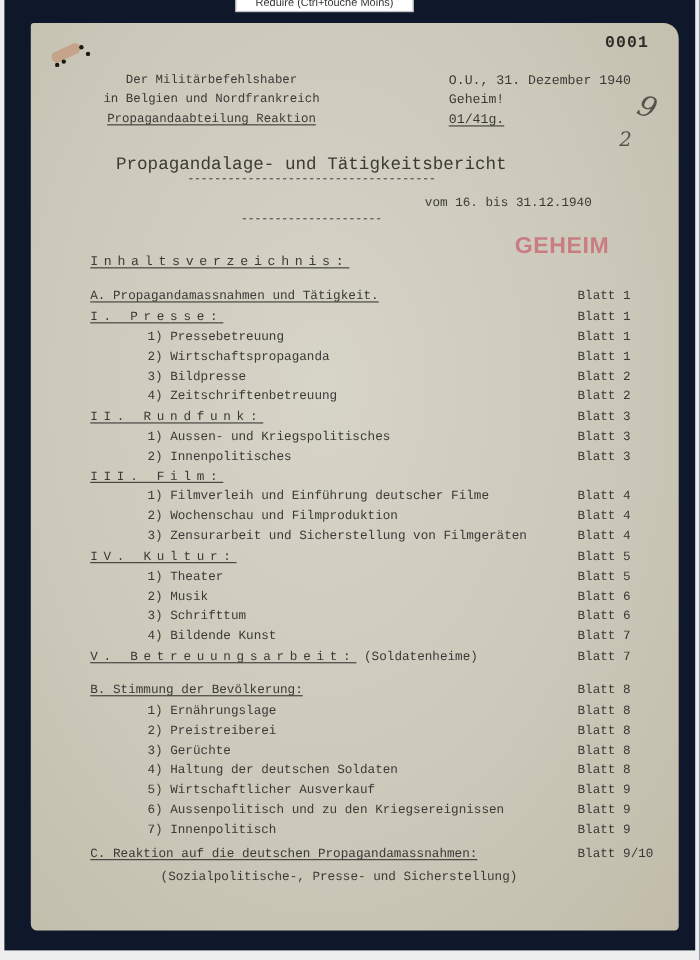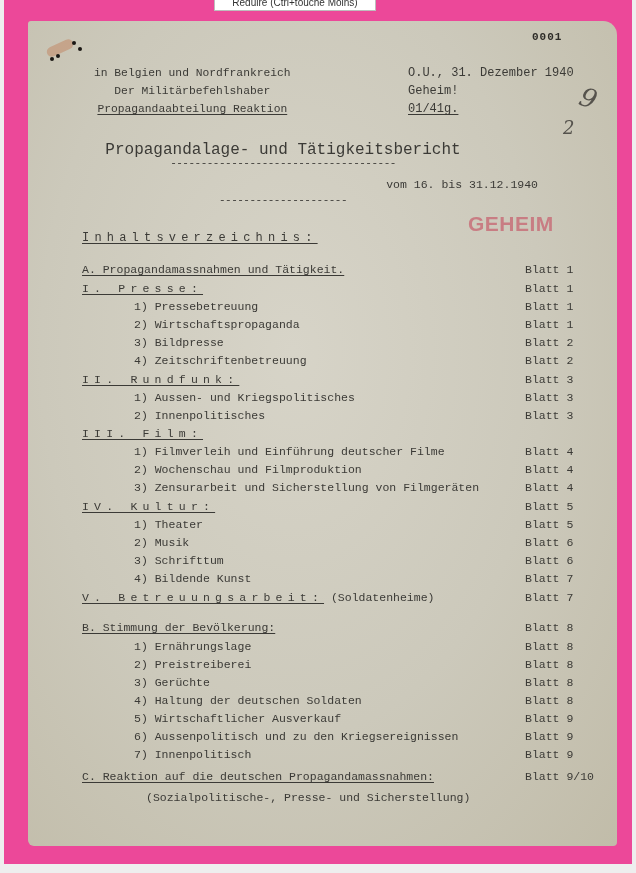--- a/index.html
+++ b/index.html
@@ -1,21 +1,21 @@
 <!DOCTYPE html>
 <html><head>
 <meta charset="utf-8">
 <style>
   html, body { margin: 0; padding: 0; }
   body {
     width: 636px; height: 873px; overflow: hidden; position: relative;
     background: #eeeeee;
     font-family: "Liberation Mono", "DejaVu Sans Mono", monospace;
   }
-  .viewer { position: absolute; left: 4px; top: 0; width: 628px; height: 864px; background: #ec4899; }
+  .viewer { position: absolute; left: 4px; top: 0; width: 628px; height: 864px; background: #0f172a; }
   .tooltip {
     position: absolute; left: 210px; top: -6px; width: 160px; height: 15px;
     background: #ffffff; border: 1px solid #bdbdbd; color: #333;
     font-family: "Liberation Sans", sans-serif; font-size: 10px; line-height: 15px;
     text-align: center; white-space: nowrap; overflow: hidden; z-index: 5;
   }
   .paper {
     position: absolute; left: 24px; top: 21px; width: 589px; height: 825px;
     background: radial-gradient(ellipse at 45% 40%, #d7d4c8 0%, #ccc9bb 55%, #c1bca9 100%);
     border-radius: 3px 14px 4px 6px;
@@ -24,21 +24,21 @@
     overflow: hidden;
   }
   .abs { position: absolute; white-space: nowrap; }
   .ul { text-decoration: underline; text-decoration-thickness: 1px; text-underline-offset: 2px; }
   .spaced { letter-spacing: 5.2px; }
   .punch-mark {
     position: absolute; left: 18px; top: 22px; width: 28px; height: 10px;
     background: #c49b80; border-radius: 6px; transform: rotate(-25deg); opacity: 0.8;
   }
   .punch-dot { position: absolute; width: 4px; height: 4px; background: #1a1714; border-radius: 50%; }
-  .doc-number { left: 504px; top: 10px; font-size: 11px; font-weight: bold; letter-spacing: 1px; color: #2e2c28; }
+  .doc-number { left: 522px; top: 10px; font-size: 15px; font-weight: bold; letter-spacing: 1px; color: #2e2c28; }
   .hdr-left { left: 66px; top: 43px; text-align: center; line-height: 18px; font-size: 11.3px; }
   .hdr-left div { text-align: center; }
   .stamp {
     position: absolute; left: 301px; top: 30px; width: 50px; height: 50px;
     border: 2px solid #6e3b44; border-radius: 50%;
   }
   .stamp-inner {
     position: absolute; left: 10px; top: 10px; width: 28px; height: 28px;
     border: 1.5px solid #6e3b44; border-radius: 50%;
     color: #c8484e; font-size: 9px; font-family: "Liberation Sans", sans-serif;
@@ -73,22 +73,22 @@
 
     <div class="punch-mark"></div>
     <span class="punch-dot" style="left:44px;top:20px"></span>
     <span class="punch-dot" style="left:50px;top:26px"></span>
     <span class="punch-dot" style="left:22px;top:36px"></span>
     <span class="punch-dot" style="left:28px;top:33px"></span>
 
     <div class="abs doc-number">0001</div>
 
     <div class="abs hdr-left">
+      <div>Der Militärbefehlshaber</div>
       <div>in Belgien und Nordfrankreich</div>
-      <div>Der Militärbefehlshaber</div>
       <div class="ul">Propagandaabteilung Reaktion</div>
     </div>
 
 
     <div class="abs hdr-right">
       <div>O.U., 31. Dezember 1940</div>
       <div>Geheim!</div>
       <div class="ul">01/41g.</div>
     </div>
 

